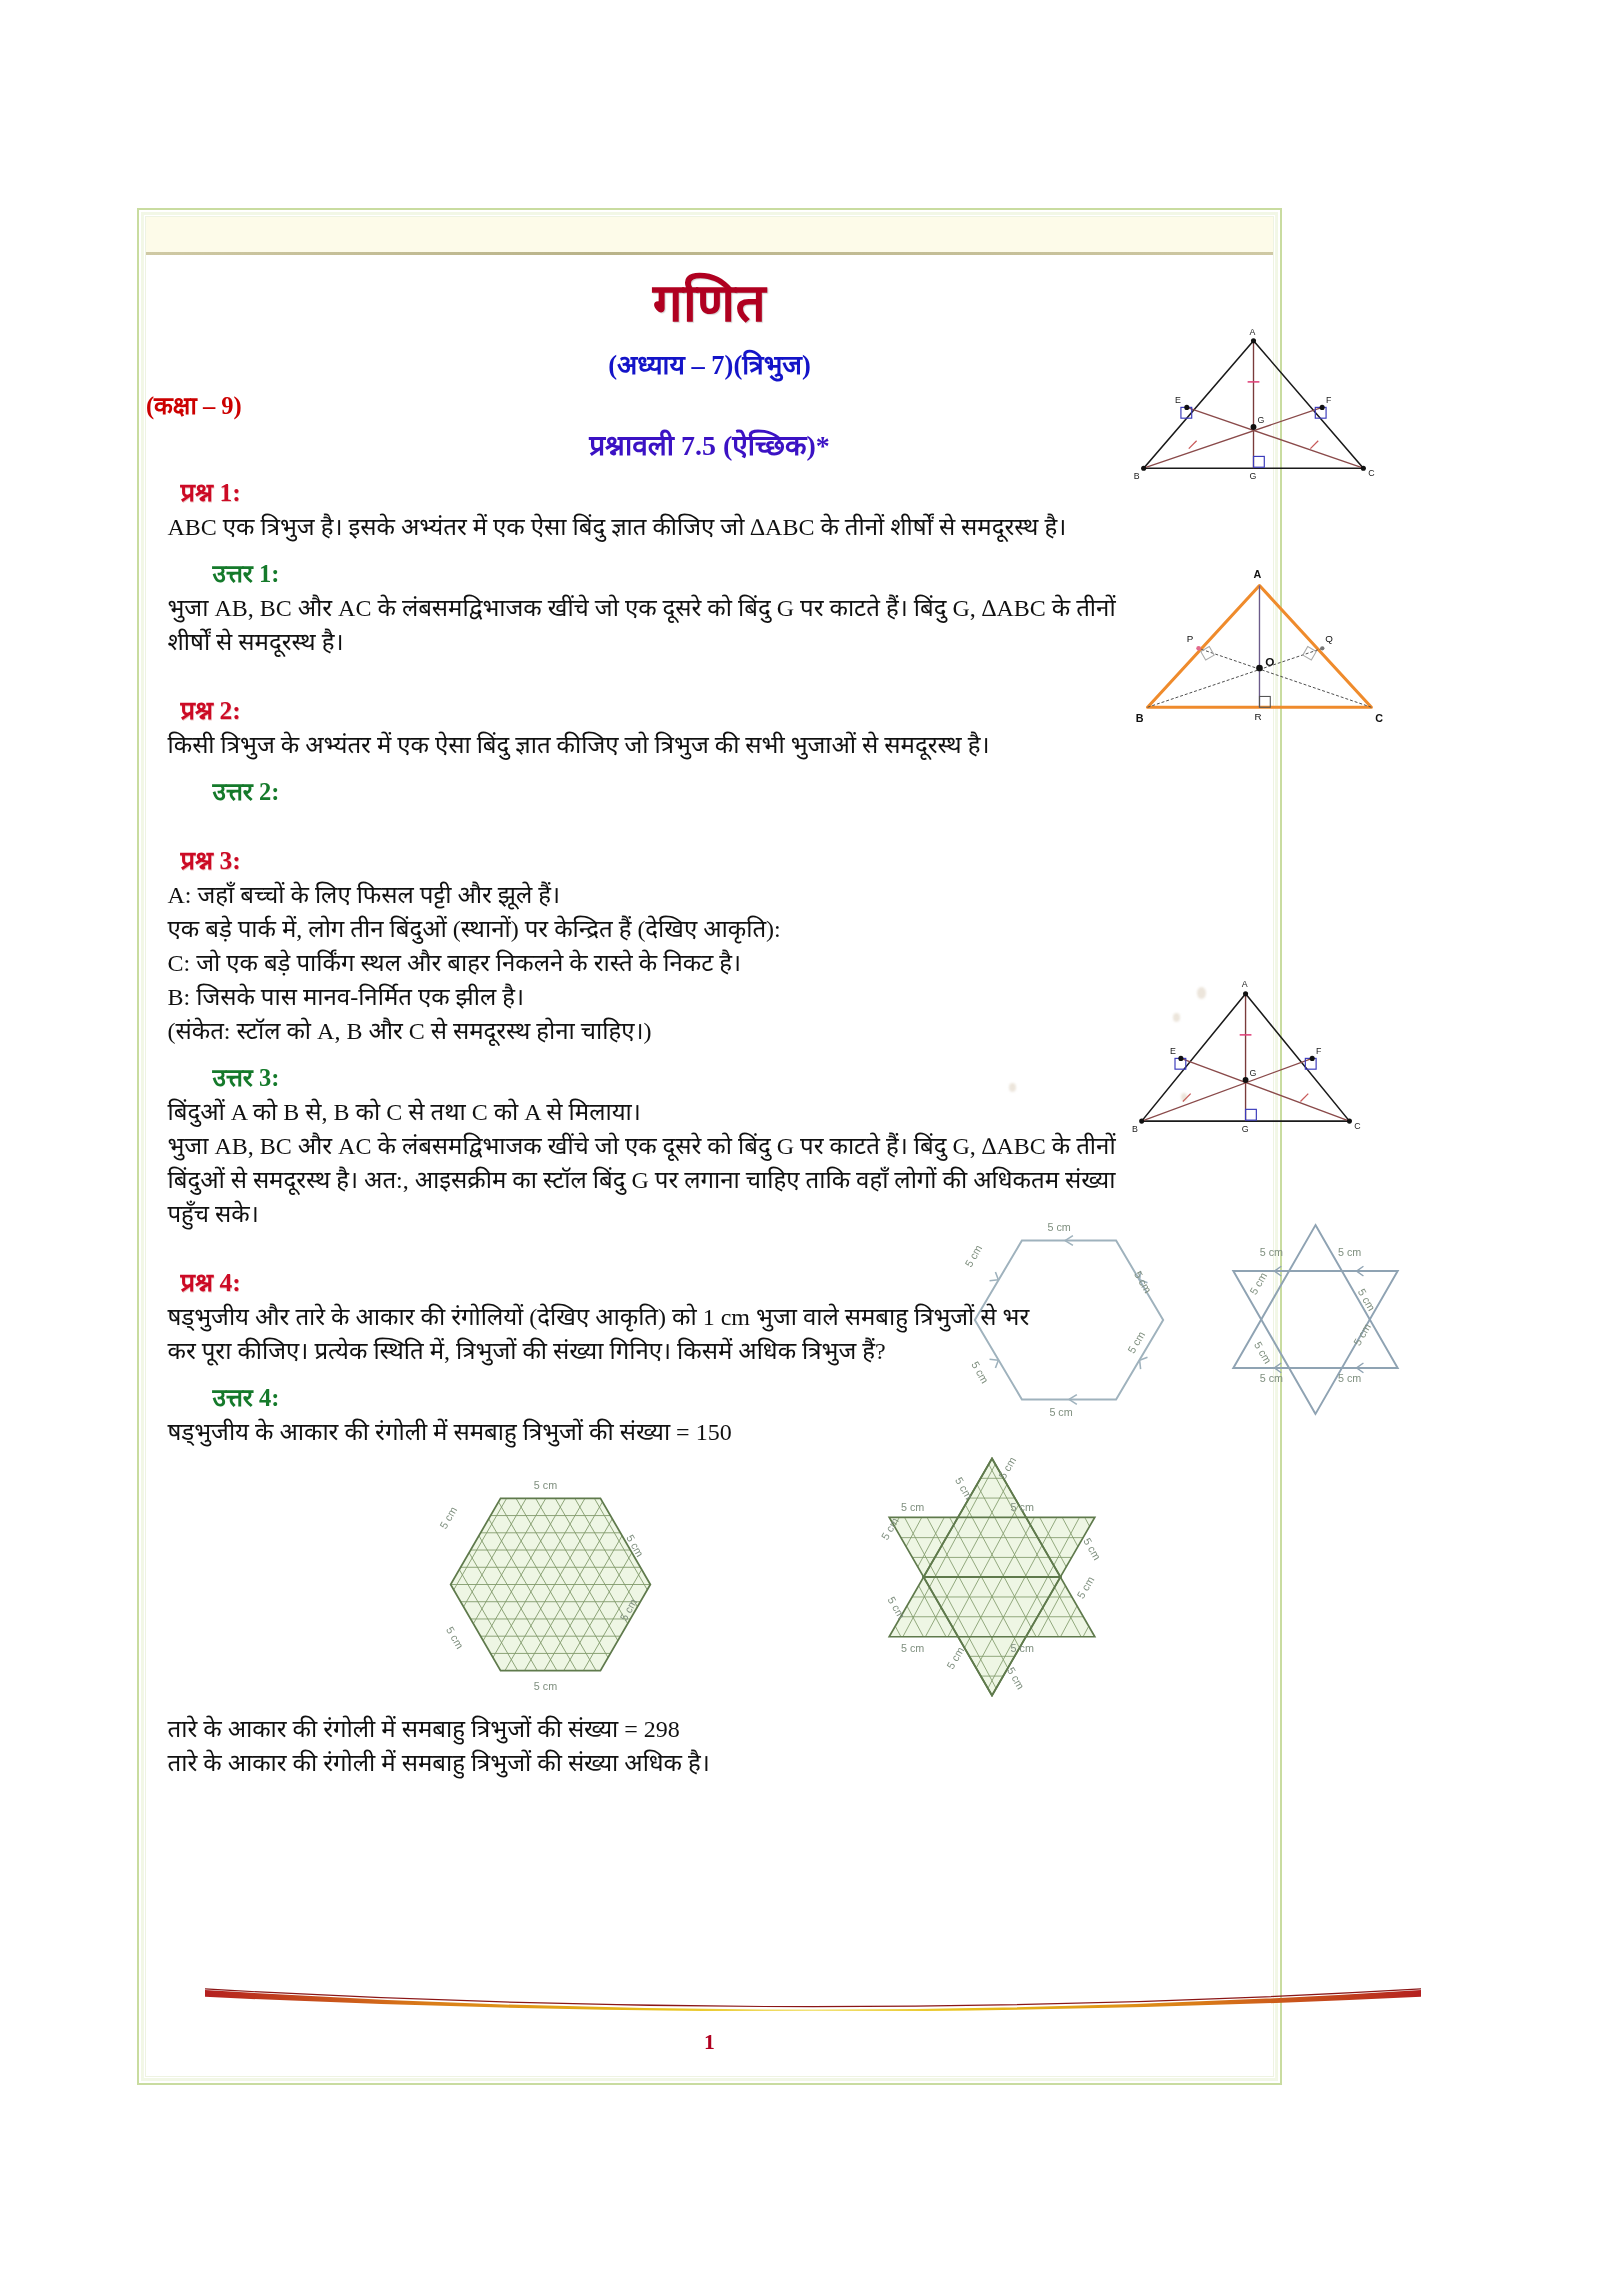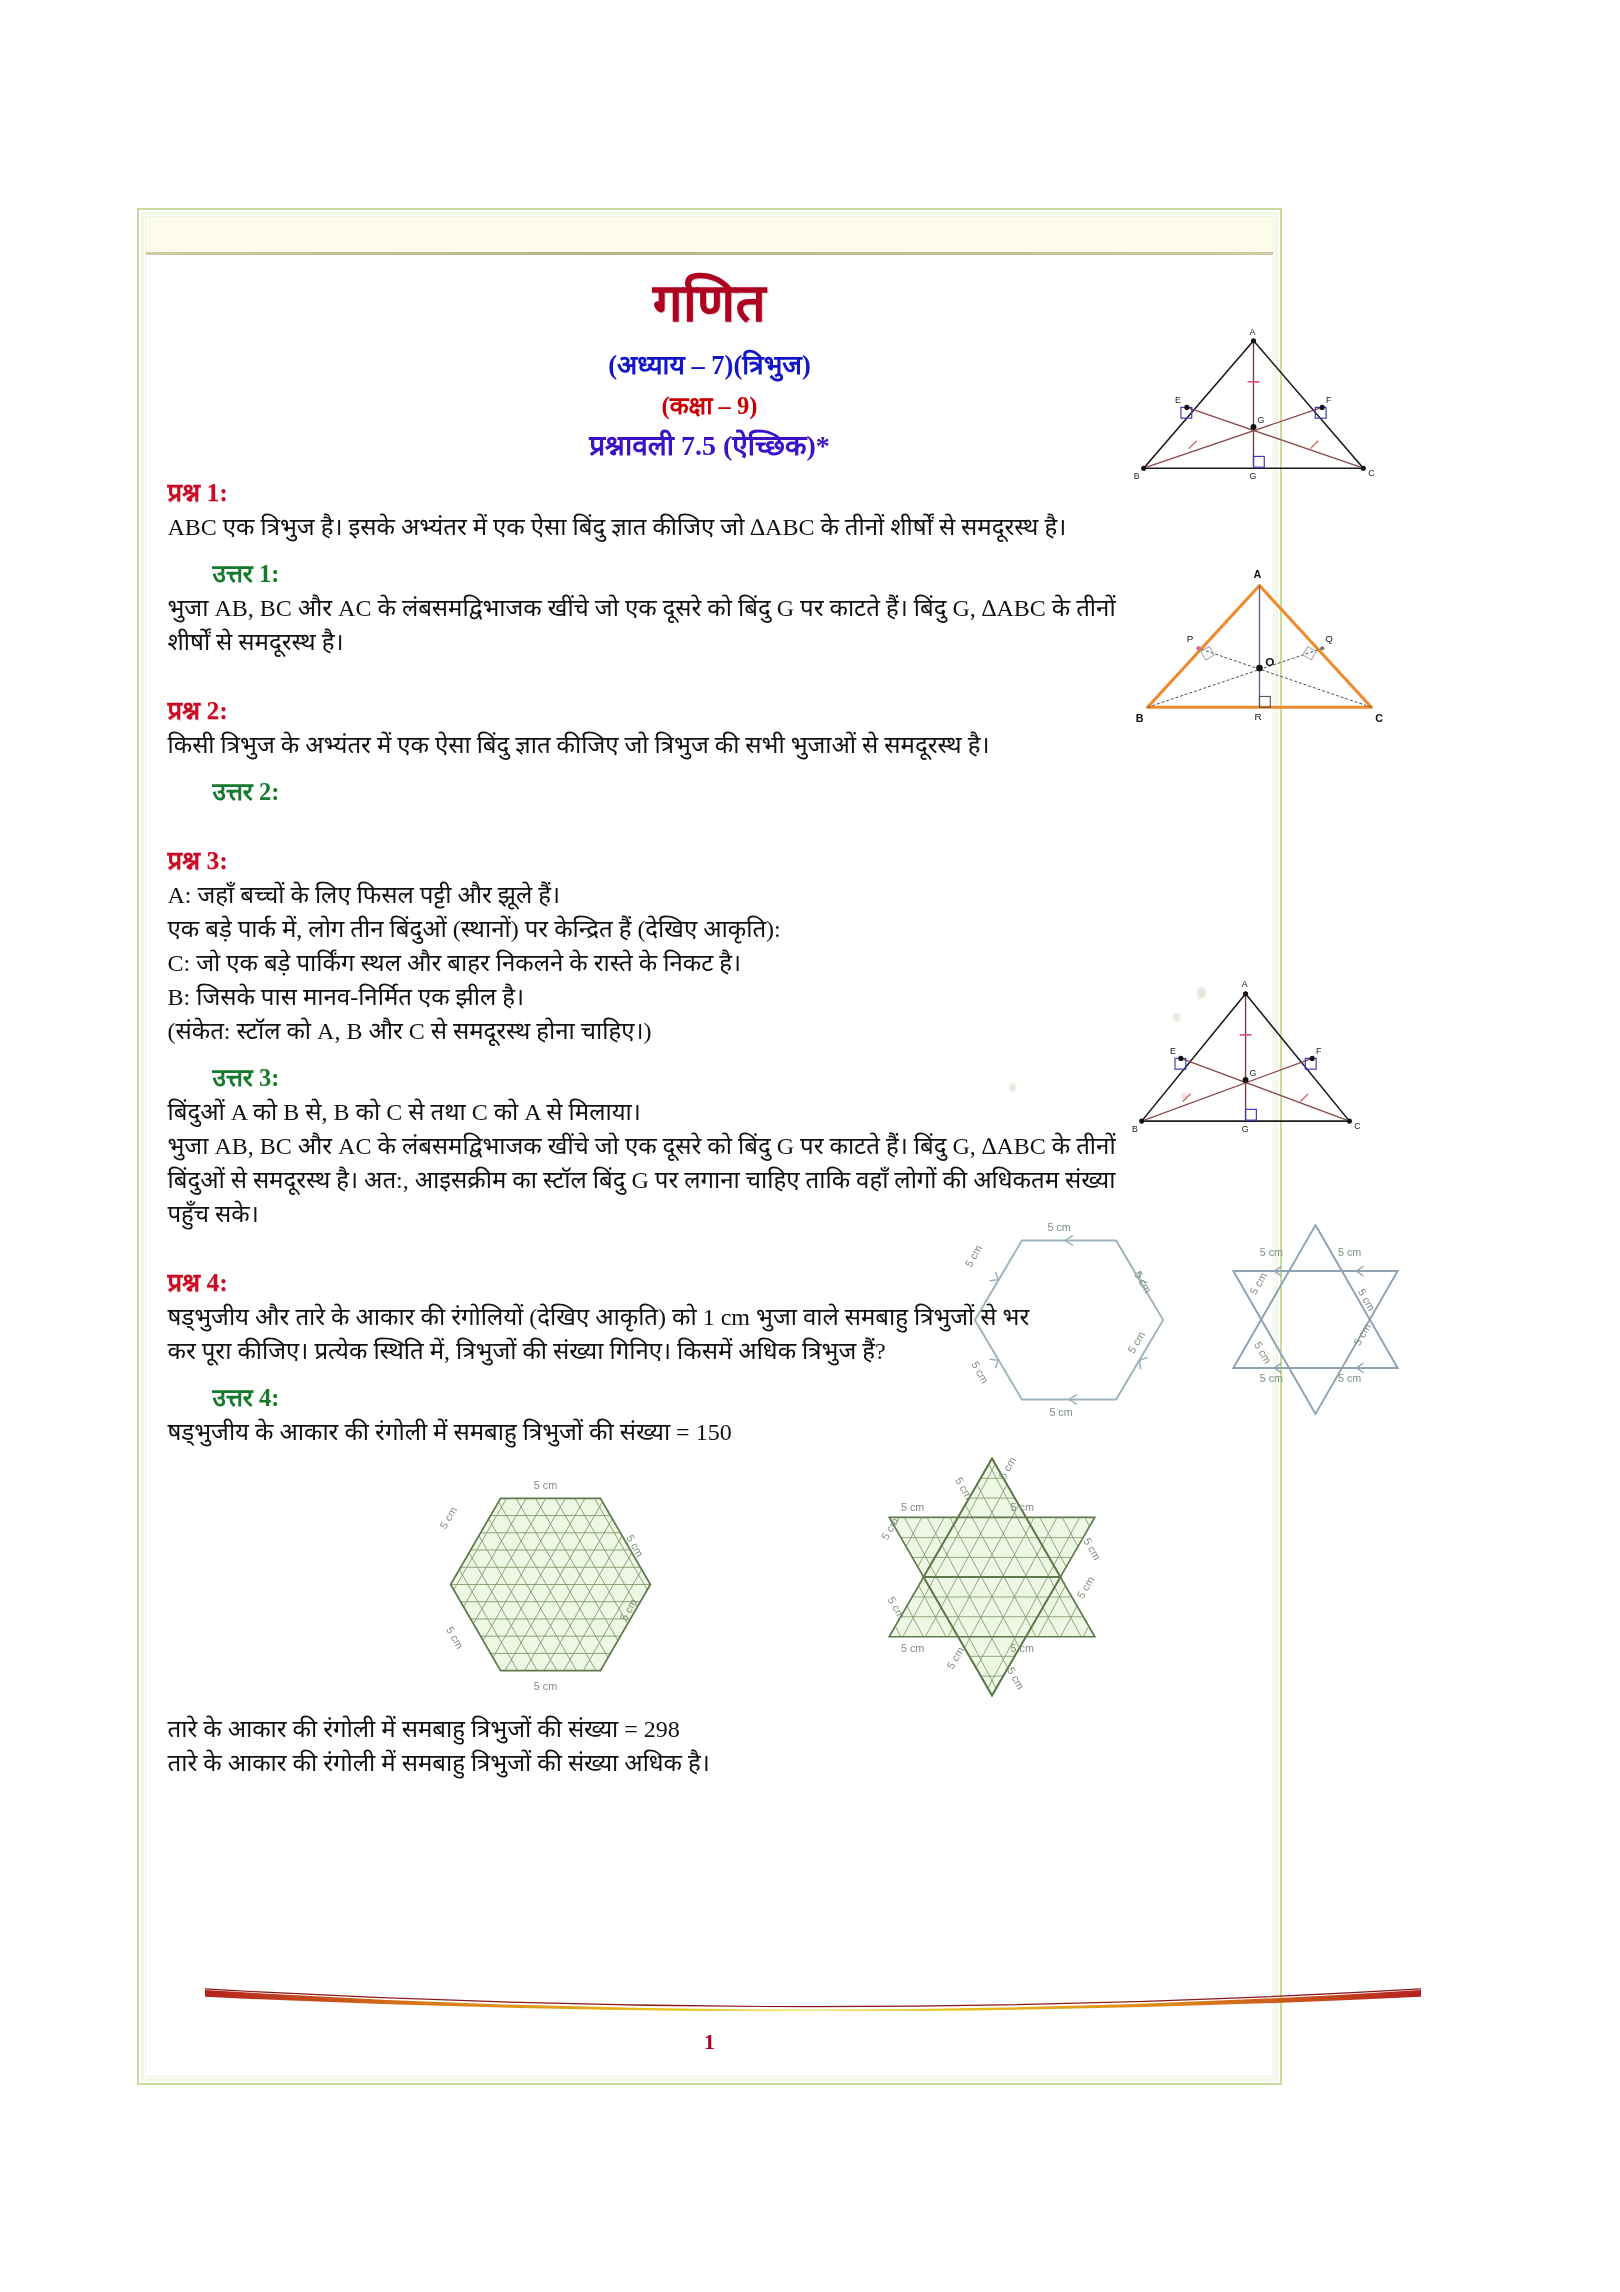--- a/index.html
+++ b/index.html
@@ -54,40 +54,40 @@
     letter-spacing: 0.5px;
     text-shadow: 1px 1px 1px rgba(0,0,0,.18);
   }
   .sub1 {
     position: absolute; left: 0; right: 0; top: 129px;
     text-align: center; font-size: 26.5px; font-weight: bold;
     color: #1414c8;
   }
   .sub2 {
     position: absolute; left: 0; right: 0; top: 171px;
-    text-align: center; font-size: 24.5px; font-weight: bold;
+    text-align: left; font-size: 24.5px; font-weight: bold;
     color: #cc0000;
   }
   .sub3 {
     position: absolute; left: 0; right: 0; top: 208px;
     text-align: center; font-size: 28px; font-weight: bold;
     color: #3b12c4;
   }
 
   
   .body {
     position: absolute;
     left: 21.6px; top: 257px;
     width: 1304px;
   }
   .qlabel {
     color: #cc0a25;
     font-weight: bold;
     font-size: 25.5px;
-    margin: 0 0 2px 0;
+    margin: 0 0 2px 13px;
     text-shadow: 0.6px 0.6px 0 rgba(180,0,0,.25);
   }
   .alabel {
     color: #157a2b;
     font-weight: bold;
     font-size: 24.5px;
     margin: 0 0 2px 0;
     padding-left: 45px;
   }
   .ptext {

